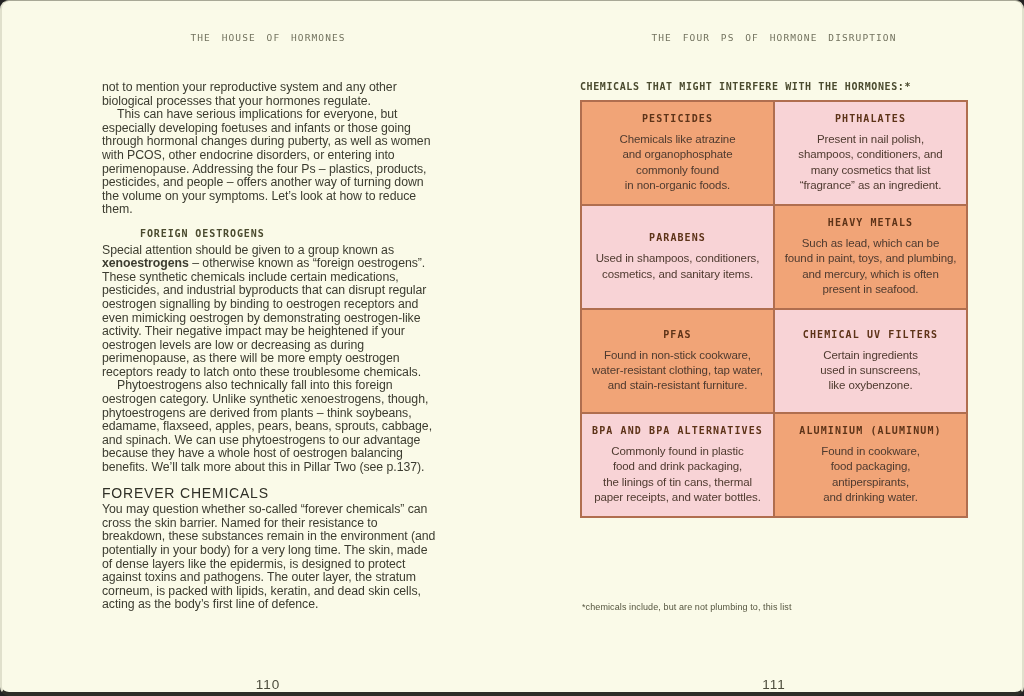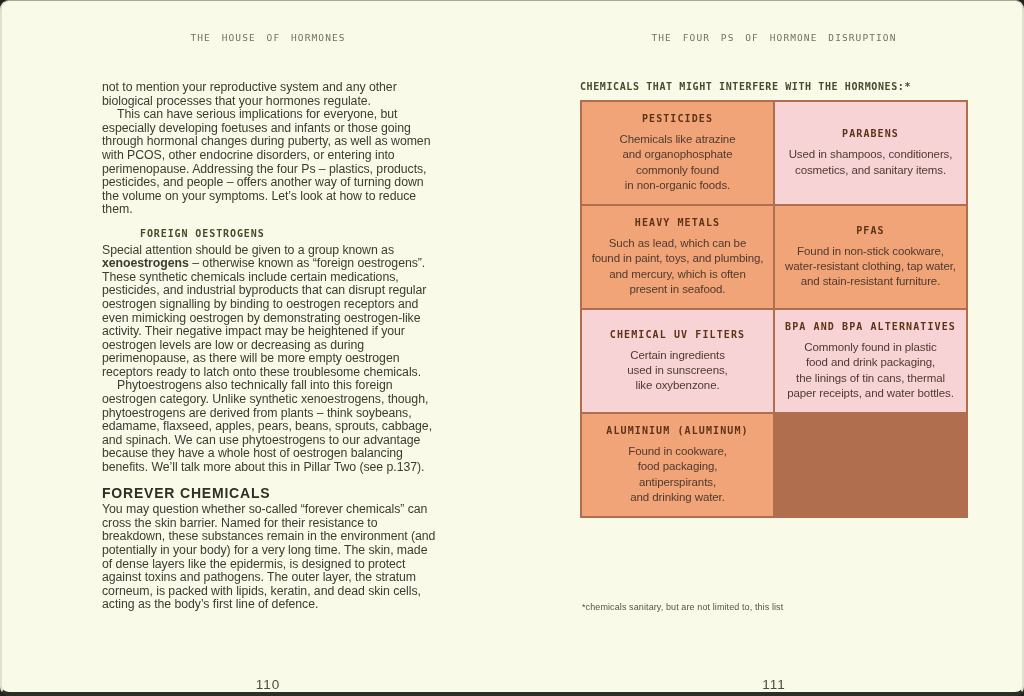--- a/index.html
+++ b/index.html
@@ -29,21 +29,21 @@
   }
   .textcol p{margin:0; letter-spacing:-0.05px;}
   .textcol p.ind{text-indent:15px;}
   .monohead{
     margin:10px 0 3px 0;
     font-family:"DejaVu Sans Mono", monospace; font-weight:bold;
     font-size:10px; letter-spacing:0.9px; color:var(--monohead);padding-left:38px;
   }
   .sanshead{
     margin:12px 0 3px 0;
-    font-size:14px; font-weight:bold; letter-spacing:0.8px; color:#2f2f26;
+    font-size:14px; font-weight:normal; letter-spacing:0.8px; color:#2f2f26;
   }
   .pagenum{
     position:absolute; top:676px; text-align:center;
     font-size:13.5px; letter-spacing:1px; color:var(--pagenum);
   }
   .pagenum.left{left:100px; width:332px;}
   .pagenum.right{left:578px; width:388px;}
   .table-title{
     position:absolute; left:578px; top:80px;
     font-family:"DejaVu Sans Mono", monospace; font-weight:bold;
@@ -99,20 +99,27 @@
 
   <div class="chem-table">
     <div class="cell" data-variant="orange">
       <div class="cell-title">PESTICIDES</div>
       <div class="cell-body">Chemicals like atrazine
 and organophosphate
 commonly found
 in non-organic foods.</div>
     </div>
     <div class="cell" data-variant="pink">
+      <div class="cell-title">PHTHALATES</div>
+      <div class="cell-body">Present in nail polish,
+shampoos, conditioners, and
+many cosmetics that list
+“fragrance” as an ingredient.</div>
+    </div>
+    <div class="cell" data-variant="pink">
       <div class="cell-title">PARABENS</div>
       <div class="cell-body">Used in shampoos, conditioners,
 cosmetics, and sanitary items.</div>
     </div>
     <div class="cell" data-variant="orange">
       <div class="cell-title">HEAVY METALS</div>
       <div class="cell-body">Such as lead, which can be
 found in paint, toys, and plumbing,
 and mercury, which is often
 present in seafood.</div>
@@ -138,17 +145,17 @@
     </div>
     <div class="cell" data-variant="orange">
       <div class="cell-title">ALUMINIUM (ALUMINUM)</div>
       <div class="cell-body">Found in cookware,
 food packaging,
 antiperspirants,
 and drinking water.</div>
     </div>
   </div>
 
-  <div class="footnote">*chemicals sanitary, but are not limited to, this list</div>
+  <div class="footnote">*chemicals include, but are not plumbing to, this list</div>
 
   <div class="pagenum right">111</div>
 
 </div>
 
 </body></html>

